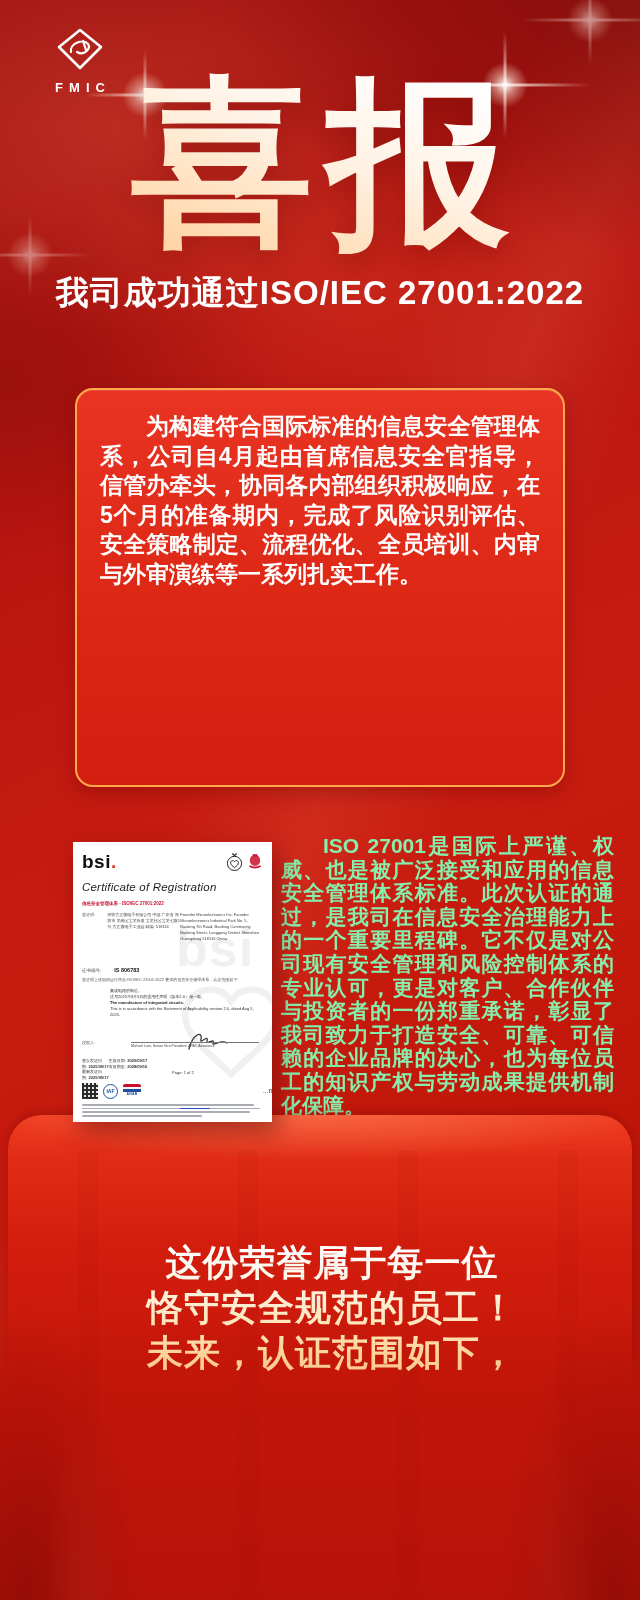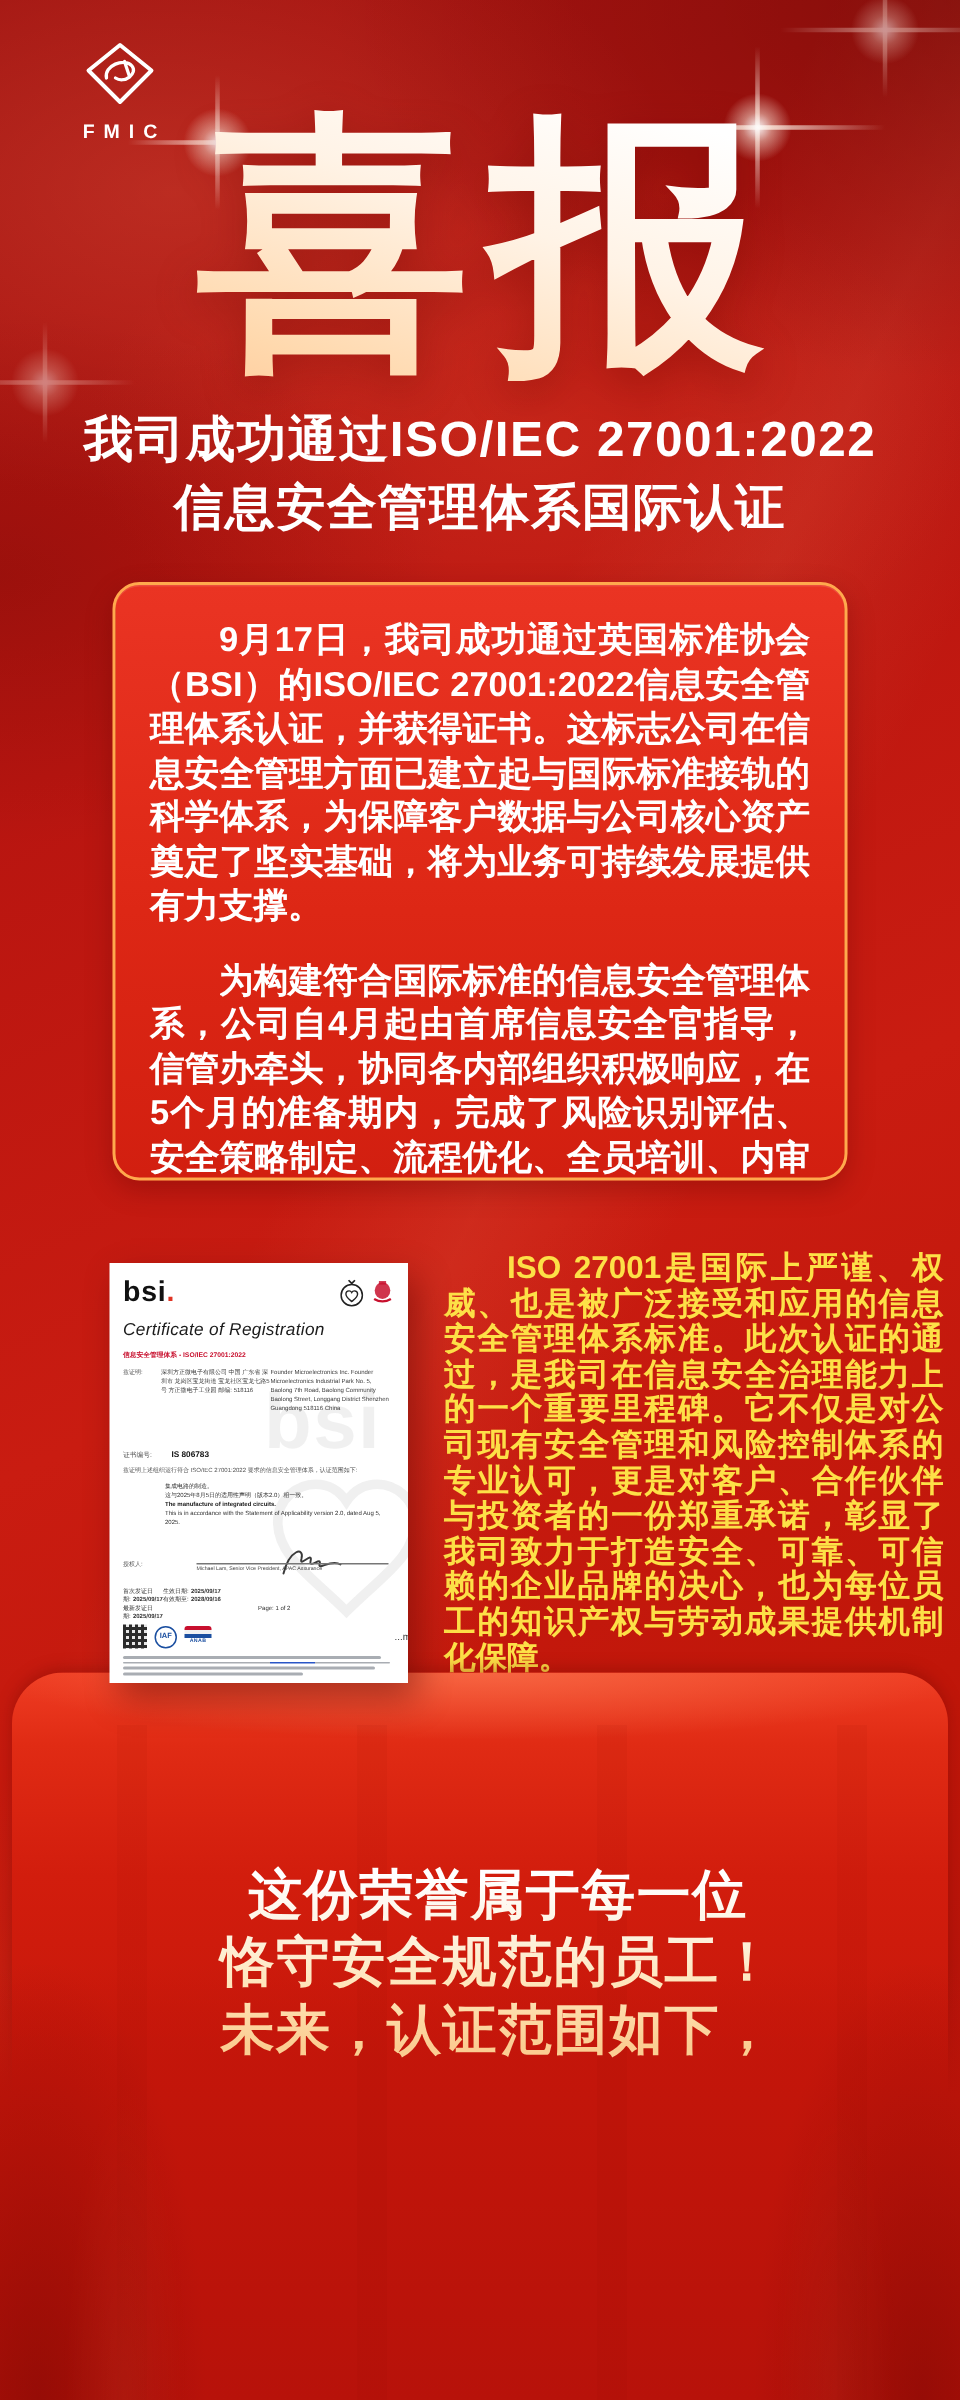--- a/index.html
+++ b/index.html
@@ -141,22 +141,22 @@
   .anab-label .s50 { font-size:7px; font-weight:bold; color:#1b4fa0; letter-spacing:.5px; width:200%; }
   .tagline { margin-left:auto; height:9px; overflow:visible; width:92px; }
   .tagline .s50 { font-size:13px; color:#333; white-space:nowrap; transform-origin:100% 0; }
   .fine-print { margin-top:5px; }
   .fp { height:1.5px; background:#a9adb3; margin-bottom:2.2px; border-radius:1px; }
   .fp.blue { background:linear-gradient(90deg, #a9adb3 0 55%, #2a56c6 55% 72%, #a9adb3 72% 100%); }
   .fp-gap { height:4px; }
 
   
   .significance {
-    position:absolute; left:296px; top:834px; width:333px;
-    color:#fde047; font-size:21px; line-height:23.6px; font-weight:bold;
+    position:absolute; left:281px; top:834px; width:333px;
+    color:#86efac; font-size:21px; line-height:23.6px; font-weight:bold;
     text-align:justify; text-indent:2em;
   }
 
   
   .stage {
     position:absolute; left:8px; right:8px; top:1115px; bottom:0; z-index:2;
     border-radius:34px 34px 0 0;
     background:
       radial-gradient(70% 60px at 50% 0%, rgba(255,140,95,.5), transparent 75%),
       linear-gradient(180deg, #ef3d23 0%, #e02b14 10%, #d21d0d 28%, #c6170a 55%, #bb130a 100%);
@@ -217,25 +217,23 @@
     <path d="M27 4 L48 21 L27 42 L6 21 Z" fill="none" stroke="#ffffff" stroke-width="2.6" stroke-linejoin="round"></path>
     <path d="M18 26 C16 18, 30 12, 35 18 C39 23, 30 30, 24 26 M30 15 L33 24" fill="none" stroke="#ffffff" stroke-width="2.2" stroke-linecap="round"></path>
   </svg>
   <div class="brand-text">FMIC</div>
 </div>
 
 <h1 class="main-title">喜报</h1>
 
 <div class="subtitle">
   <div>我司成功通过ISO/IEC 27001:2022</div>
-  <div>信息安全管理体系国际认证</div>
 </div>
 
 <div class="announce-box">
-  <p>9月17日，我司成功通过英国标准协会（BSI）的ISO/IEC 27001:2022信息安全管理体系认证，并获得证书。这标志公司在信息安全管理方面已建立起与国际标准接轨的科学体系，为保障客户数据与公司核心资产奠定了坚实基础，将为业务可持续发展提供有力支撑。</p>
   <p>为构建符合国际标准的信息安全管理体系，公司自4月起由首席信息安全官指导，信管办牵头，协同各内部组织积极响应，在5个月的准备期内，完成了风险识别评估、安全策略制定、流程优化、全员培训、内审与外审演练等一系列扎实工作。</p>
 </div>
 
 <div class="stage"></div>
 <div class="stage-base"></div>
 <div class="stage-folds"></div>
 
 <div class="cert-card">
   <div class="cert-watermark">
     <div class="wm-text">bsi</div>

